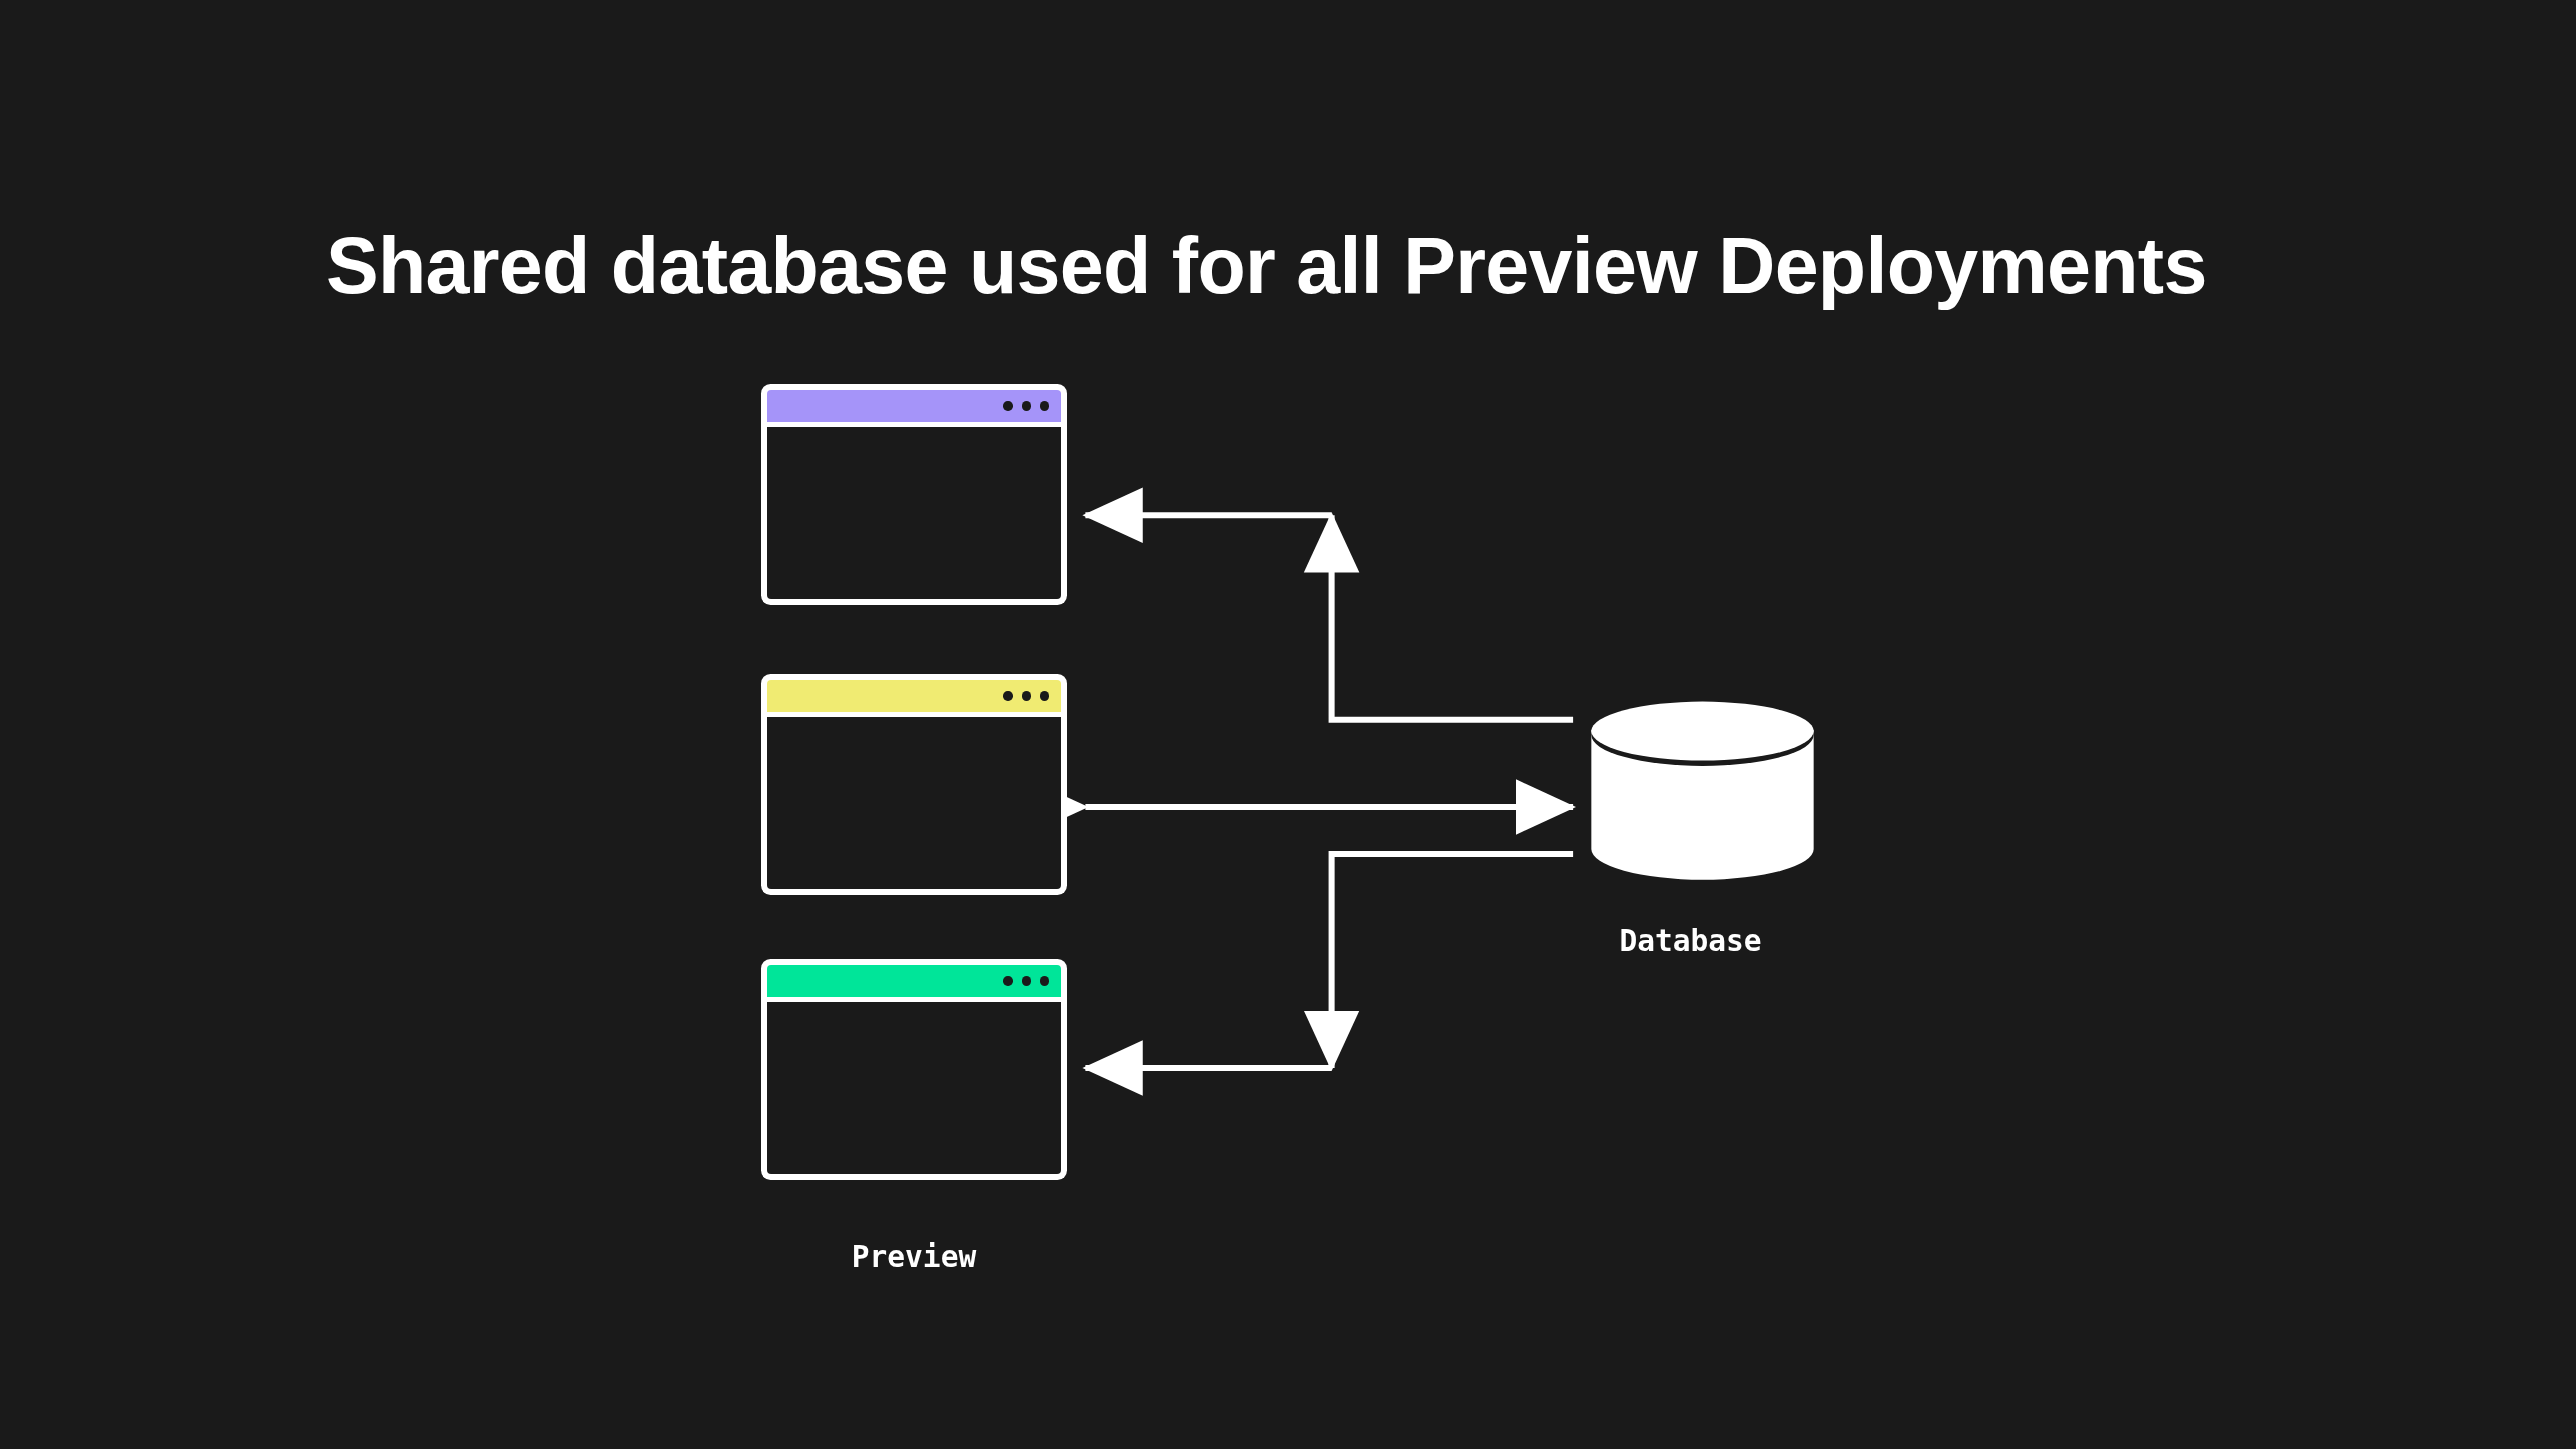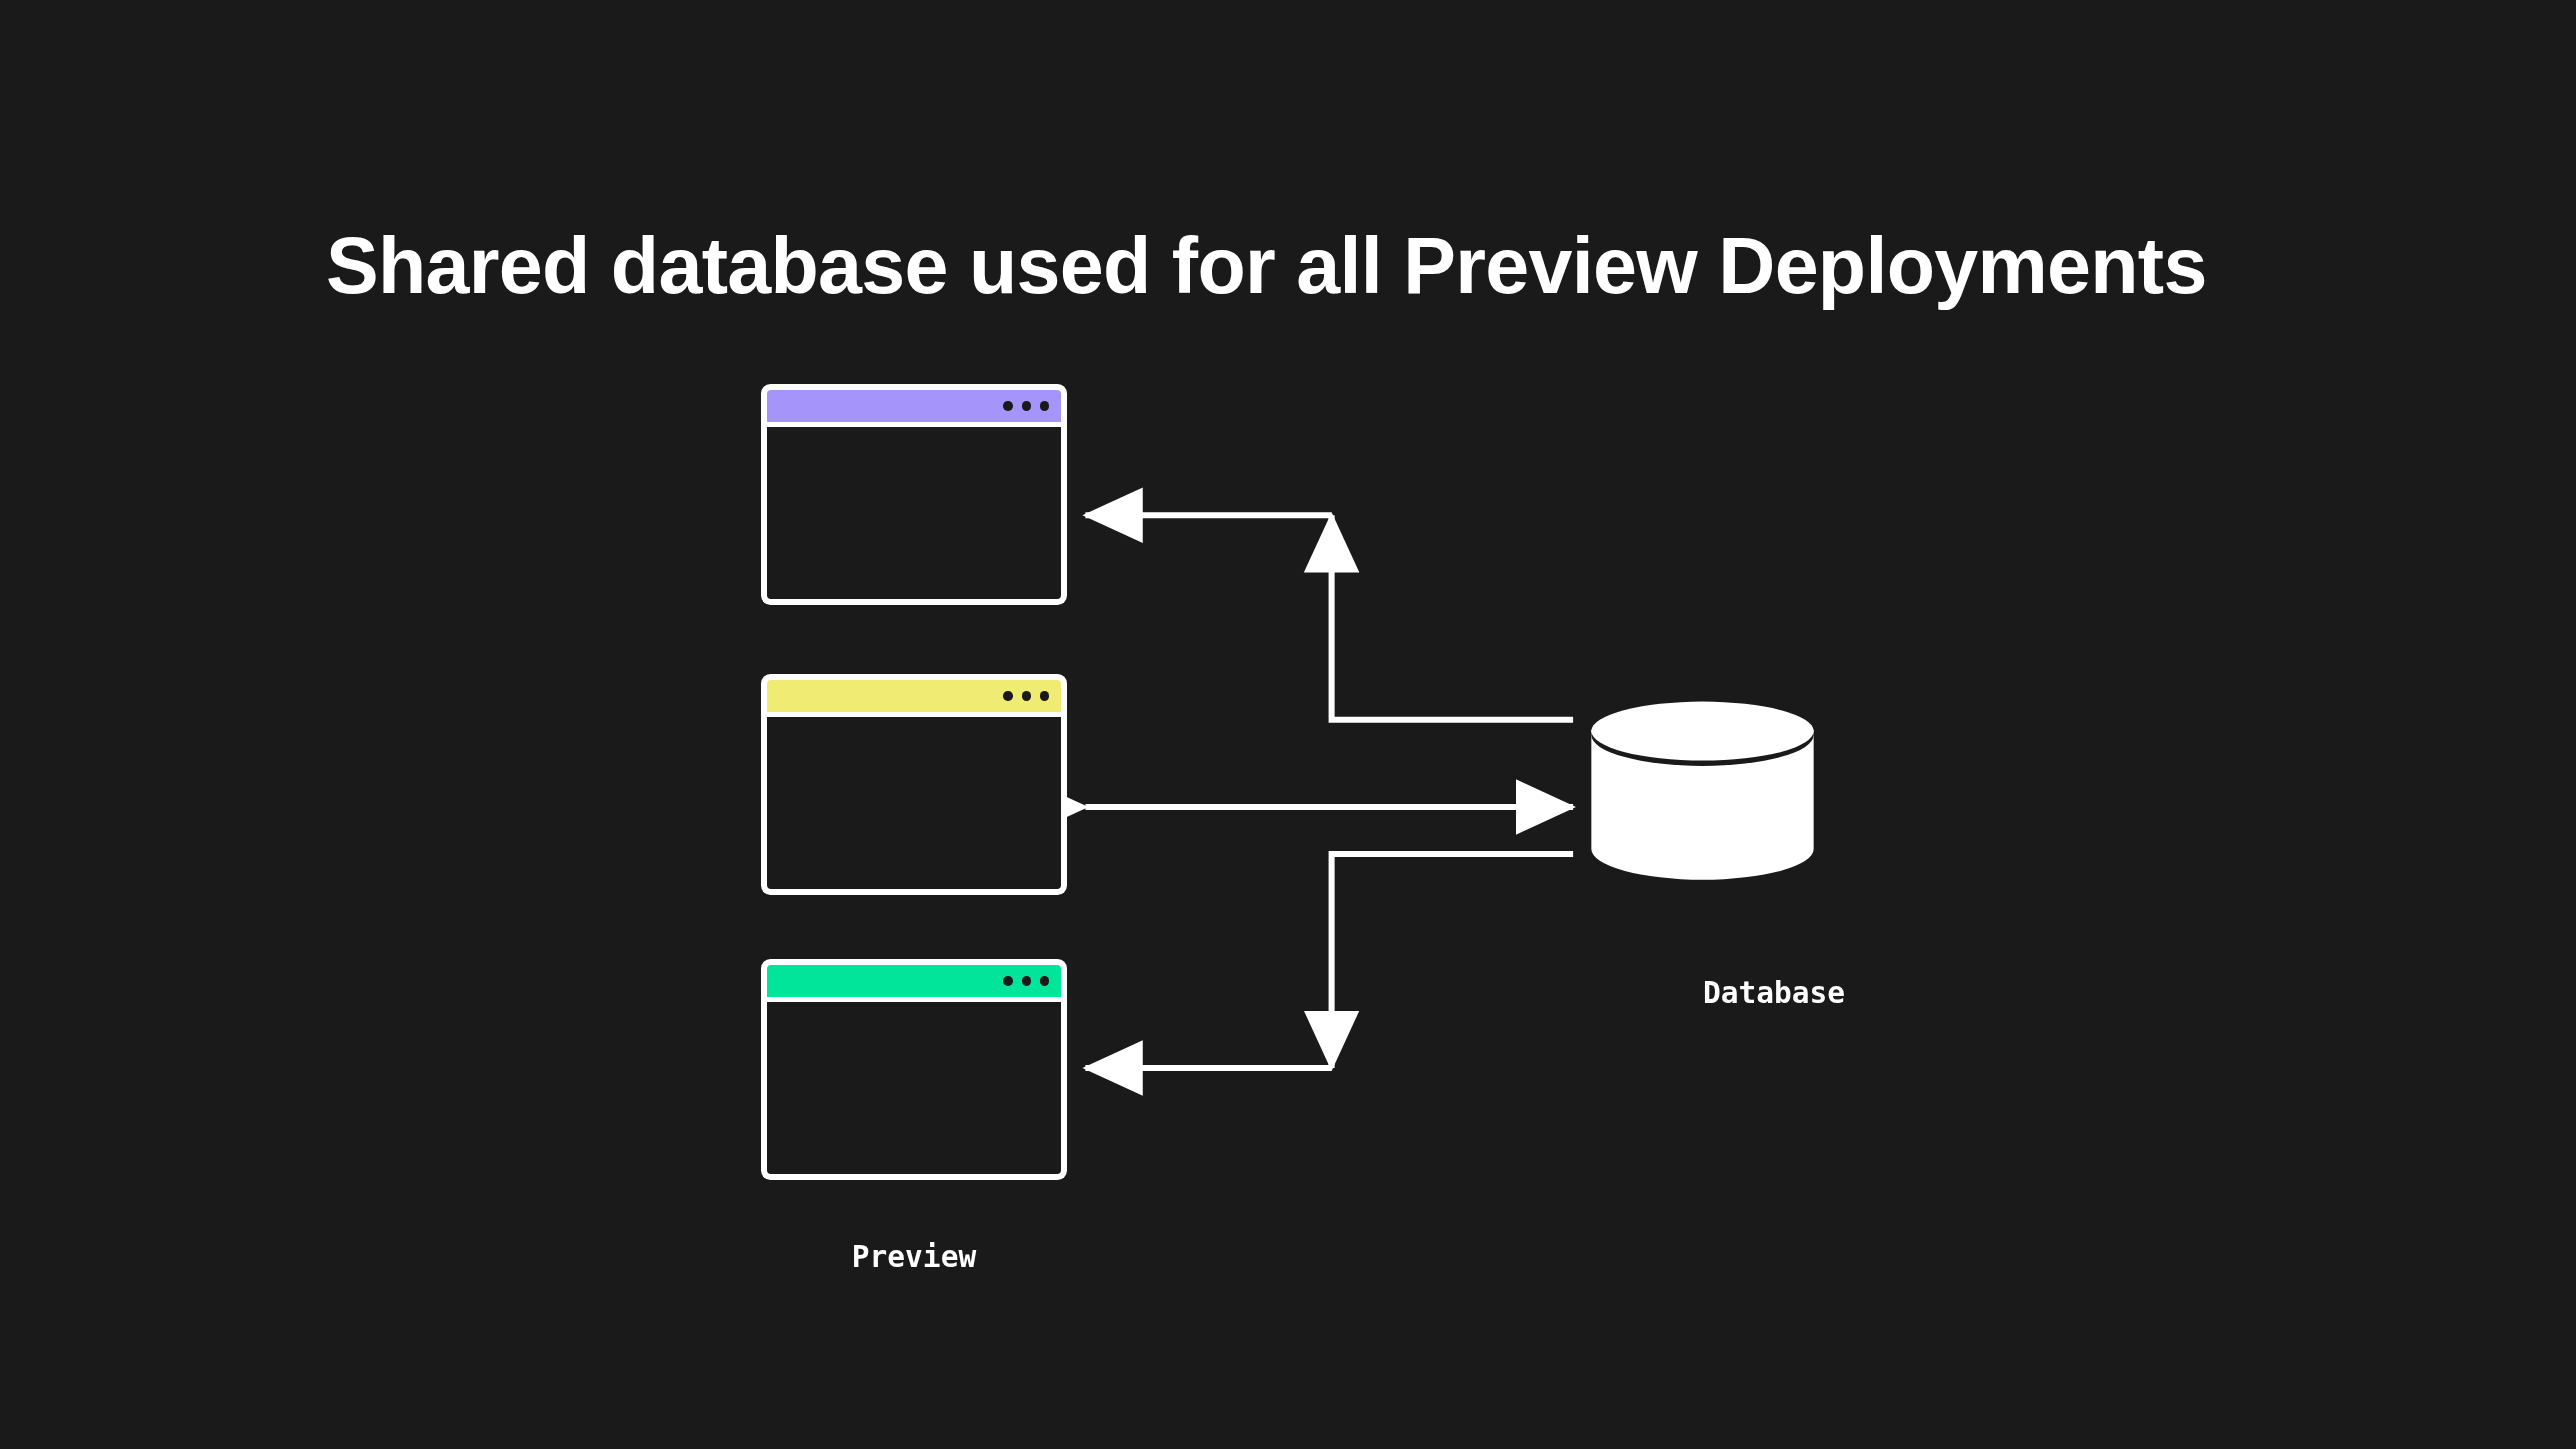--- a/index.html
+++ b/index.html
@@ -92,23 +92,22 @@
     white-space: nowrap;
     text-align: center;
   }
   #caption-previews {
     left: 761px;
     top: 1240px;
     width: 306px;
   }
   #caption-database {
     left: 1536px;
-    top: 976px;
+    top: 924px;
     width: 309px;
-    text-align: right;
   }
 
   
   #connectors {
     position: absolute;
     left: 0;
     top: 0;
     width: 2576px;
     height: 1449px;
     pointer-events: none;

